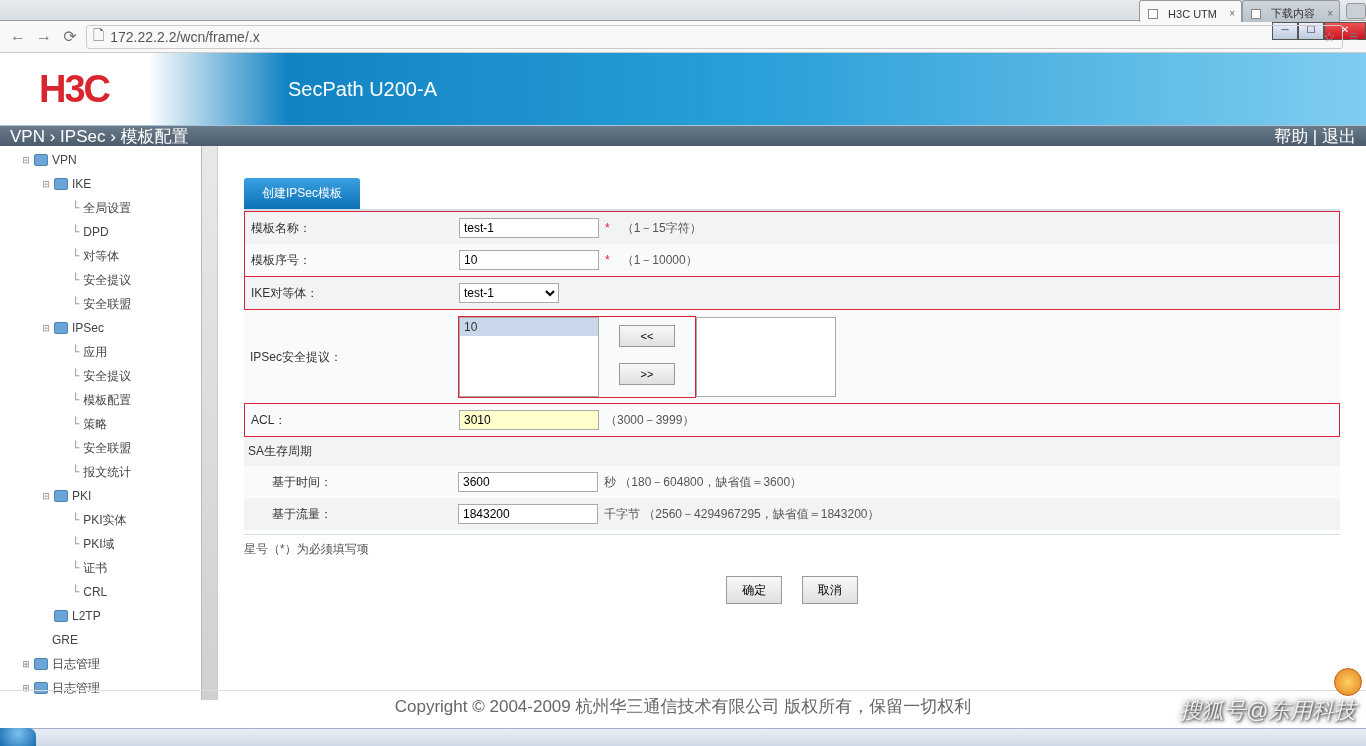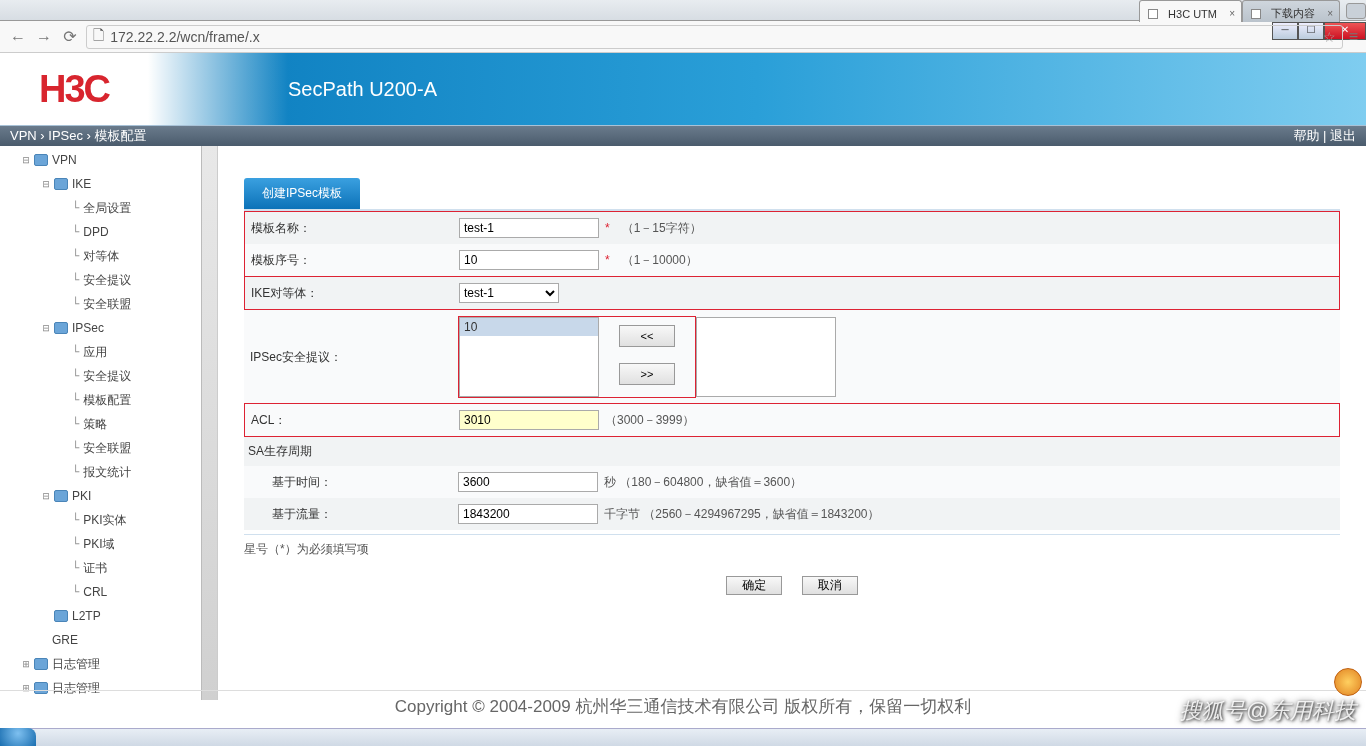--- a/index.html
+++ b/index.html
@@ -24,21 +24,21 @@
 .addr-bar { flex: 1; height: 24px; border: 1px solid #ccc; border-radius: 3px; display: flex; align-items: center; padding: 0 6px; color: #555; font-size: 14px; }
 .addr-star { color: #aaa; margin-left: auto; }
 .chrome-menu { font-size: 16px; color: #777; }
 
 .page-header { height: 73px; display: flex; border-bottom: 1px solid #a8c2d7; }
 .logo { width: 148px; display: flex; align-items: center; justify-content: center; background: #fff; }
 .logo-text { font-size: 38px; font-weight: 800; color: #d8252e; letter-spacing: -2px; font-family: Arial; }
 .banner { flex: 1; background: linear-gradient(to right, #0a7bbd, #2a9fd8, #7fcdf0); color: #fff; display: flex; align-items: center; padding-left: 140px; font-size: 20px; font-weight: 300; position: relative; }
 .banner::before { content:''; position:absolute; left:0; top:0; width:140px; height:100%; background: linear-gradient(to right, #fff, transparent); }
 
-.breadcrumb { height: 20px; background: linear-gradient(#6a7b8c, #4a5b6c); color: #fff; display: flex; align-items: center; padding: 0 10px; font-size: 13px; justify-content: space-between; }
+.breadcrumb { height: 20px; background: linear-gradient(#6a7b8c, #4a5b6c); color: #fff; display: flex; align-items: center; padding: 0 10px; font-size: 17px; justify-content: space-between; }
 .breadcrumb a { color: #fff; text-decoration: none; }
 
 .main { display: flex; height: 554px; }
 .sidebar { width: 218px; border-right: 1px solid #ccc; overflow-y: auto; padding-top: 2px; position: relative; }
 .sidebar::after { content:''; position: absolute; right: 0; top: 0; width: 15px; height: 100%; background: linear-gradient(#e8e8e8,#d0d0d0); border-left: 1px solid #bbb; }
 .tree-item { display: flex; align-items: center; height: 24px; cursor: pointer; color: #444; }
 .tree-toggle { width: 12px; text-align: center; color: #888; font-size: 9px; }
 .tree-icon { width: 14px; height: 12px; background: #6ba5d8; border-radius: 2px; margin: 0 4px 0 2px; border: 1px solid #4a85b8; }
 .tree-label { font-size: 12px; }
 .lvl0 { padding-left: 20px; }
@@ -63,21 +63,21 @@
 
 .listbox { width: 140px; height: 80px; border: 1px solid #aaa; background: #fff; overflow-y: scroll; }
 .listbox .item { padding: 2px 4px; }
 .listbox .item.selected { background: #c8d8ea; }
 .move-btns { display: flex; flex-direction: column; gap: 16px; margin: 0 20px; }
 .move-btn { width: 56px; height: 22px; border: 1px solid #999; background: linear-gradient(#f8f8f8,#e0e0e0); cursor: pointer; font-size: 11px; }
 
 .section-head { background: #f1f3f4; padding: 6px 4px; }
 .footnote { padding: 6px 0; color: #555; }
 .btn-row { text-align: center; padding: 12px 0; }
-.action-btn { width: 56px; height: 19px; border: 1px solid #999; background: linear-gradient(#f8f8f8,#e0e0e0); margin: 0 8px; cursor: pointer; font-size: 12px; }
+.action-btn { width: 56px; height: 28px; border: 1px solid #999; background: linear-gradient(#f8f8f8,#e0e0e0); margin: 0 8px; cursor: pointer; font-size: 12px; }
 
 .footer { position: absolute; bottom: 28px; width: 100%; text-align: center; font-size: 17px; color: #666; border-top: 1px solid #ddd; padding-top: 4px; }
 .watermark { position: absolute; right: 10px; bottom: 20px; font-size: 22px; color: rgba(255,255,255,0.85); font-style: italic; text-shadow: 0 0 6px rgba(0,0,0,0.6), 1px 1px 3px rgba(0,0,0,0.8); font-weight: 500; }
 .wm-circle { position: absolute; right: 4px; bottom: 50px; width: 28px; height: 28px; border-radius: 50%; background: radial-gradient(#ffd060,#e08020); border: 1px solid #c06010; }
 
 .taskbar { position: absolute; bottom: 0; height: 18px; width: 100%; background: linear-gradient(#e8eef5, #cfd9e5); border-top: 1px solid #aac; }
 .tb-orb { position: absolute; left: 0; bottom: 0; width: 36px; height: 18px; background: radial-gradient(circle at 50% 30%, #7ec0f0, #1a6eb0); border-radius: 0 8px 0 0; }
 </style>
 </head>
 <body>

